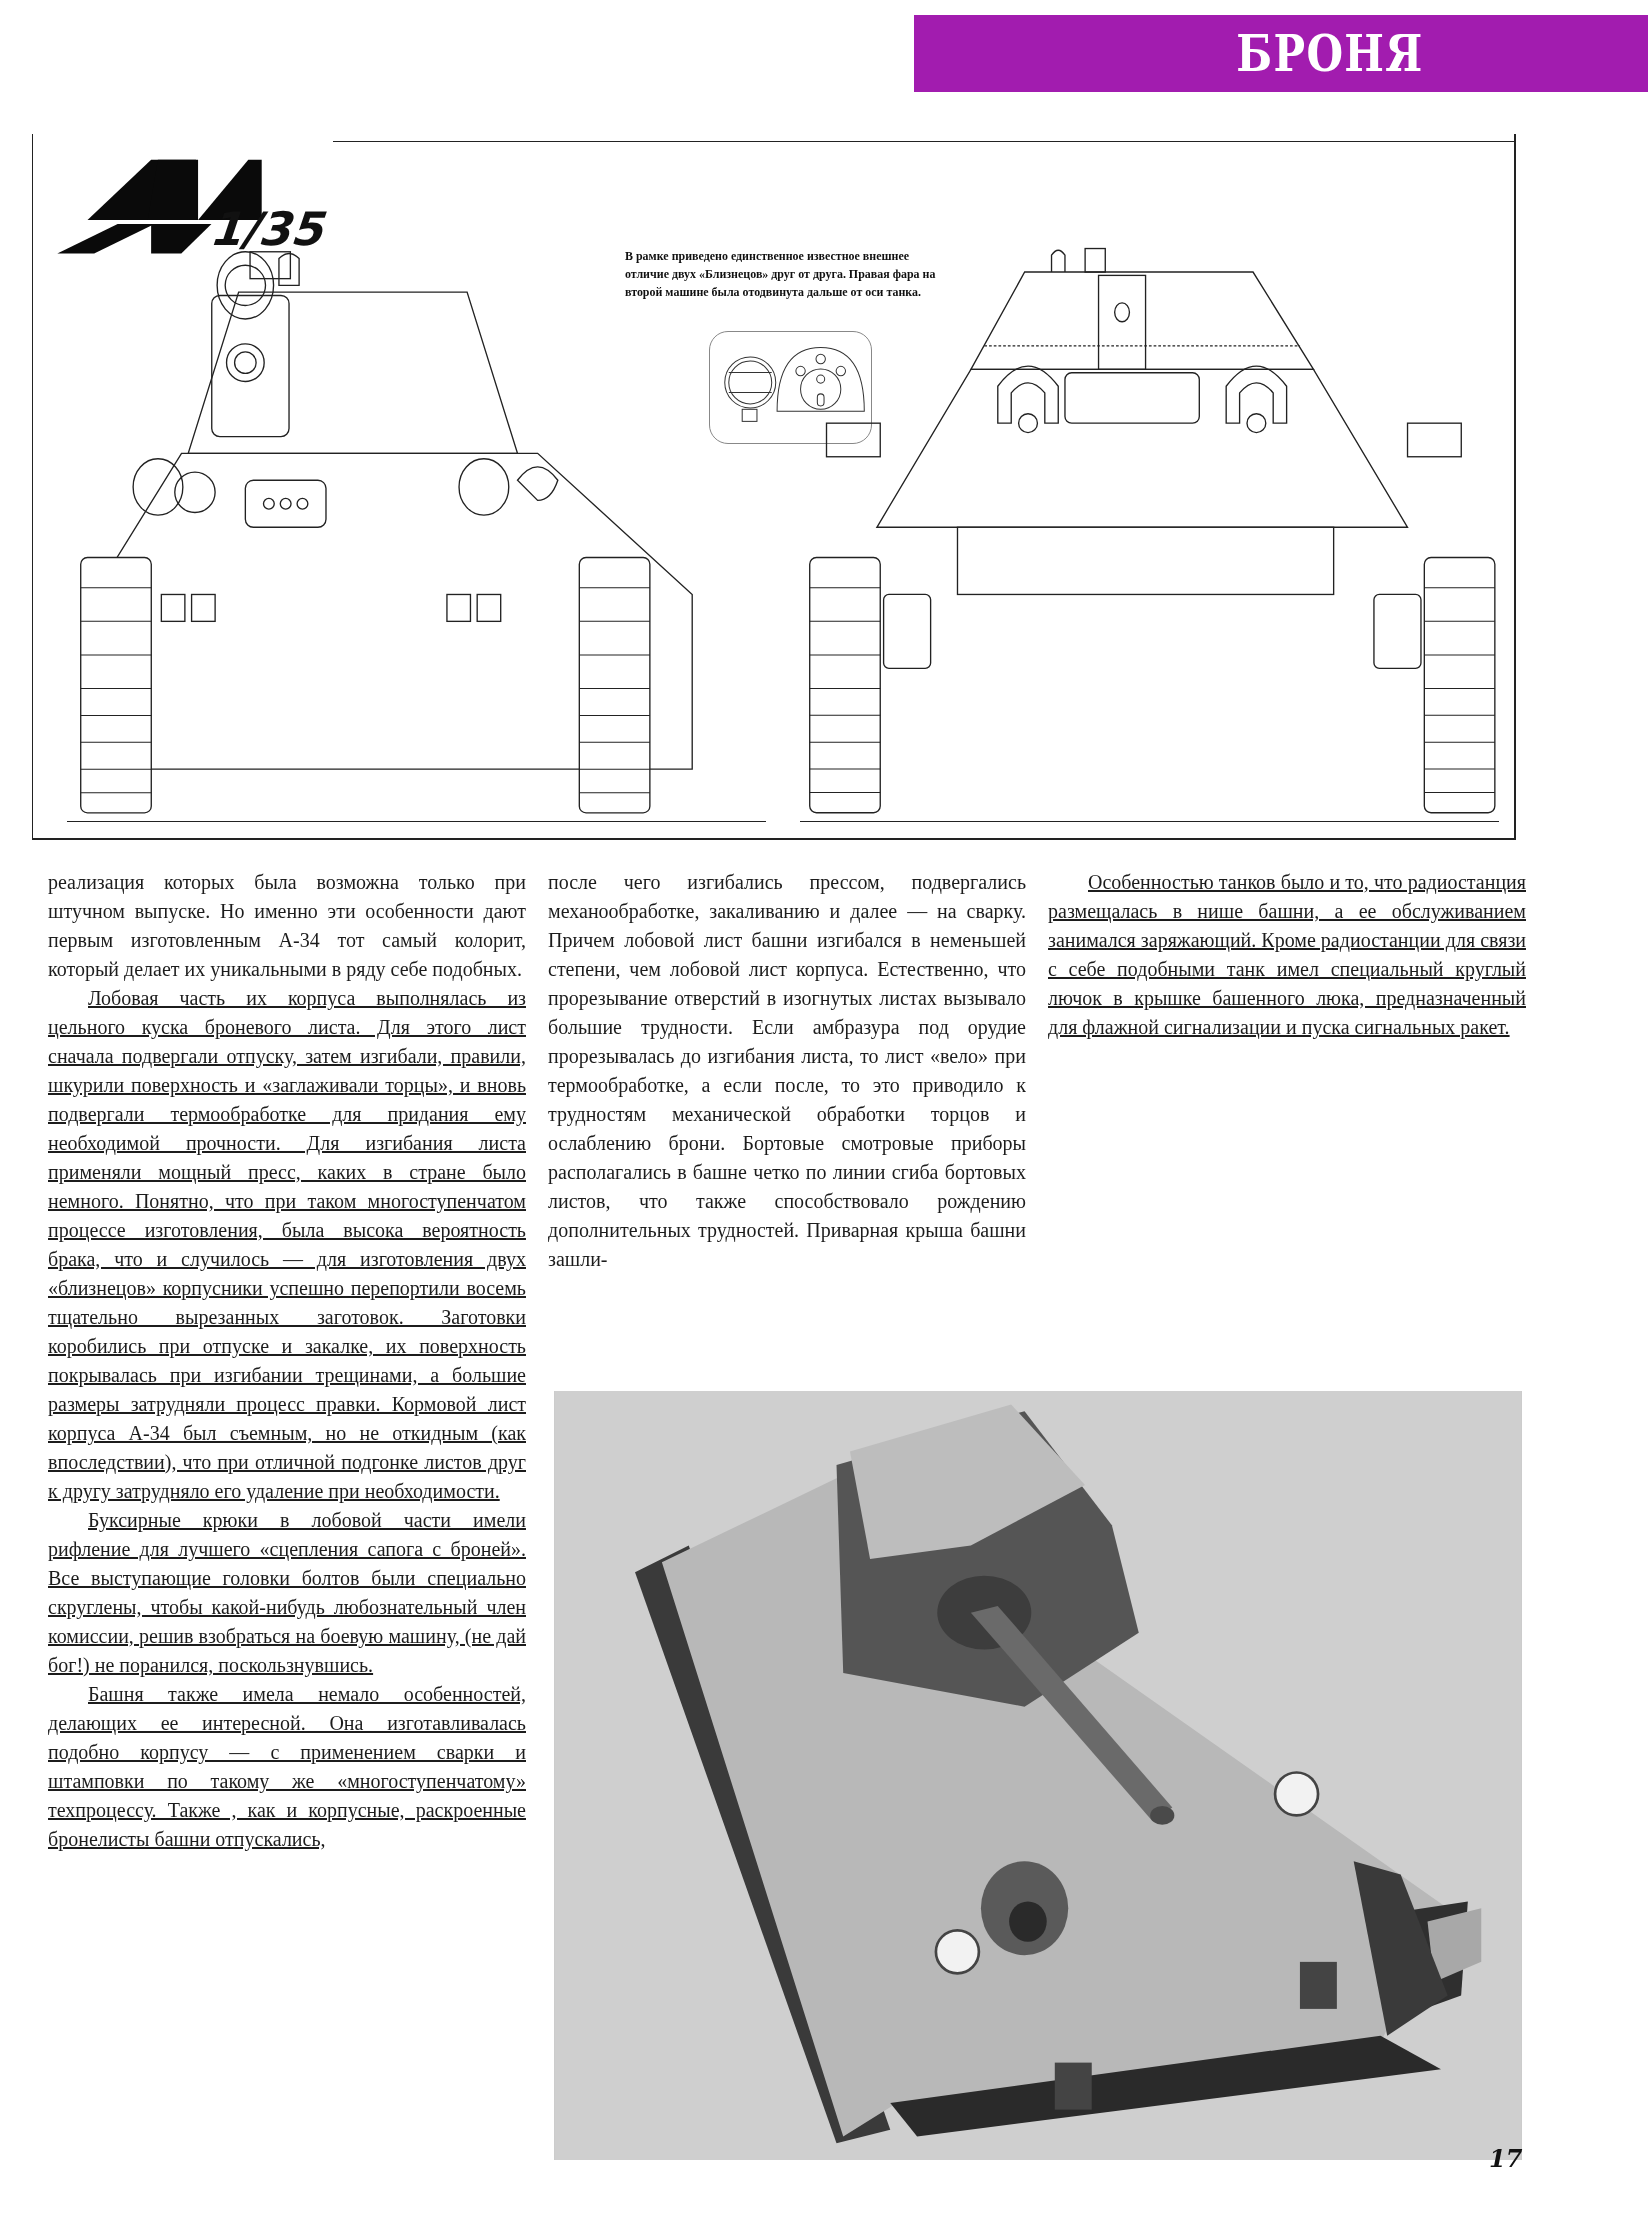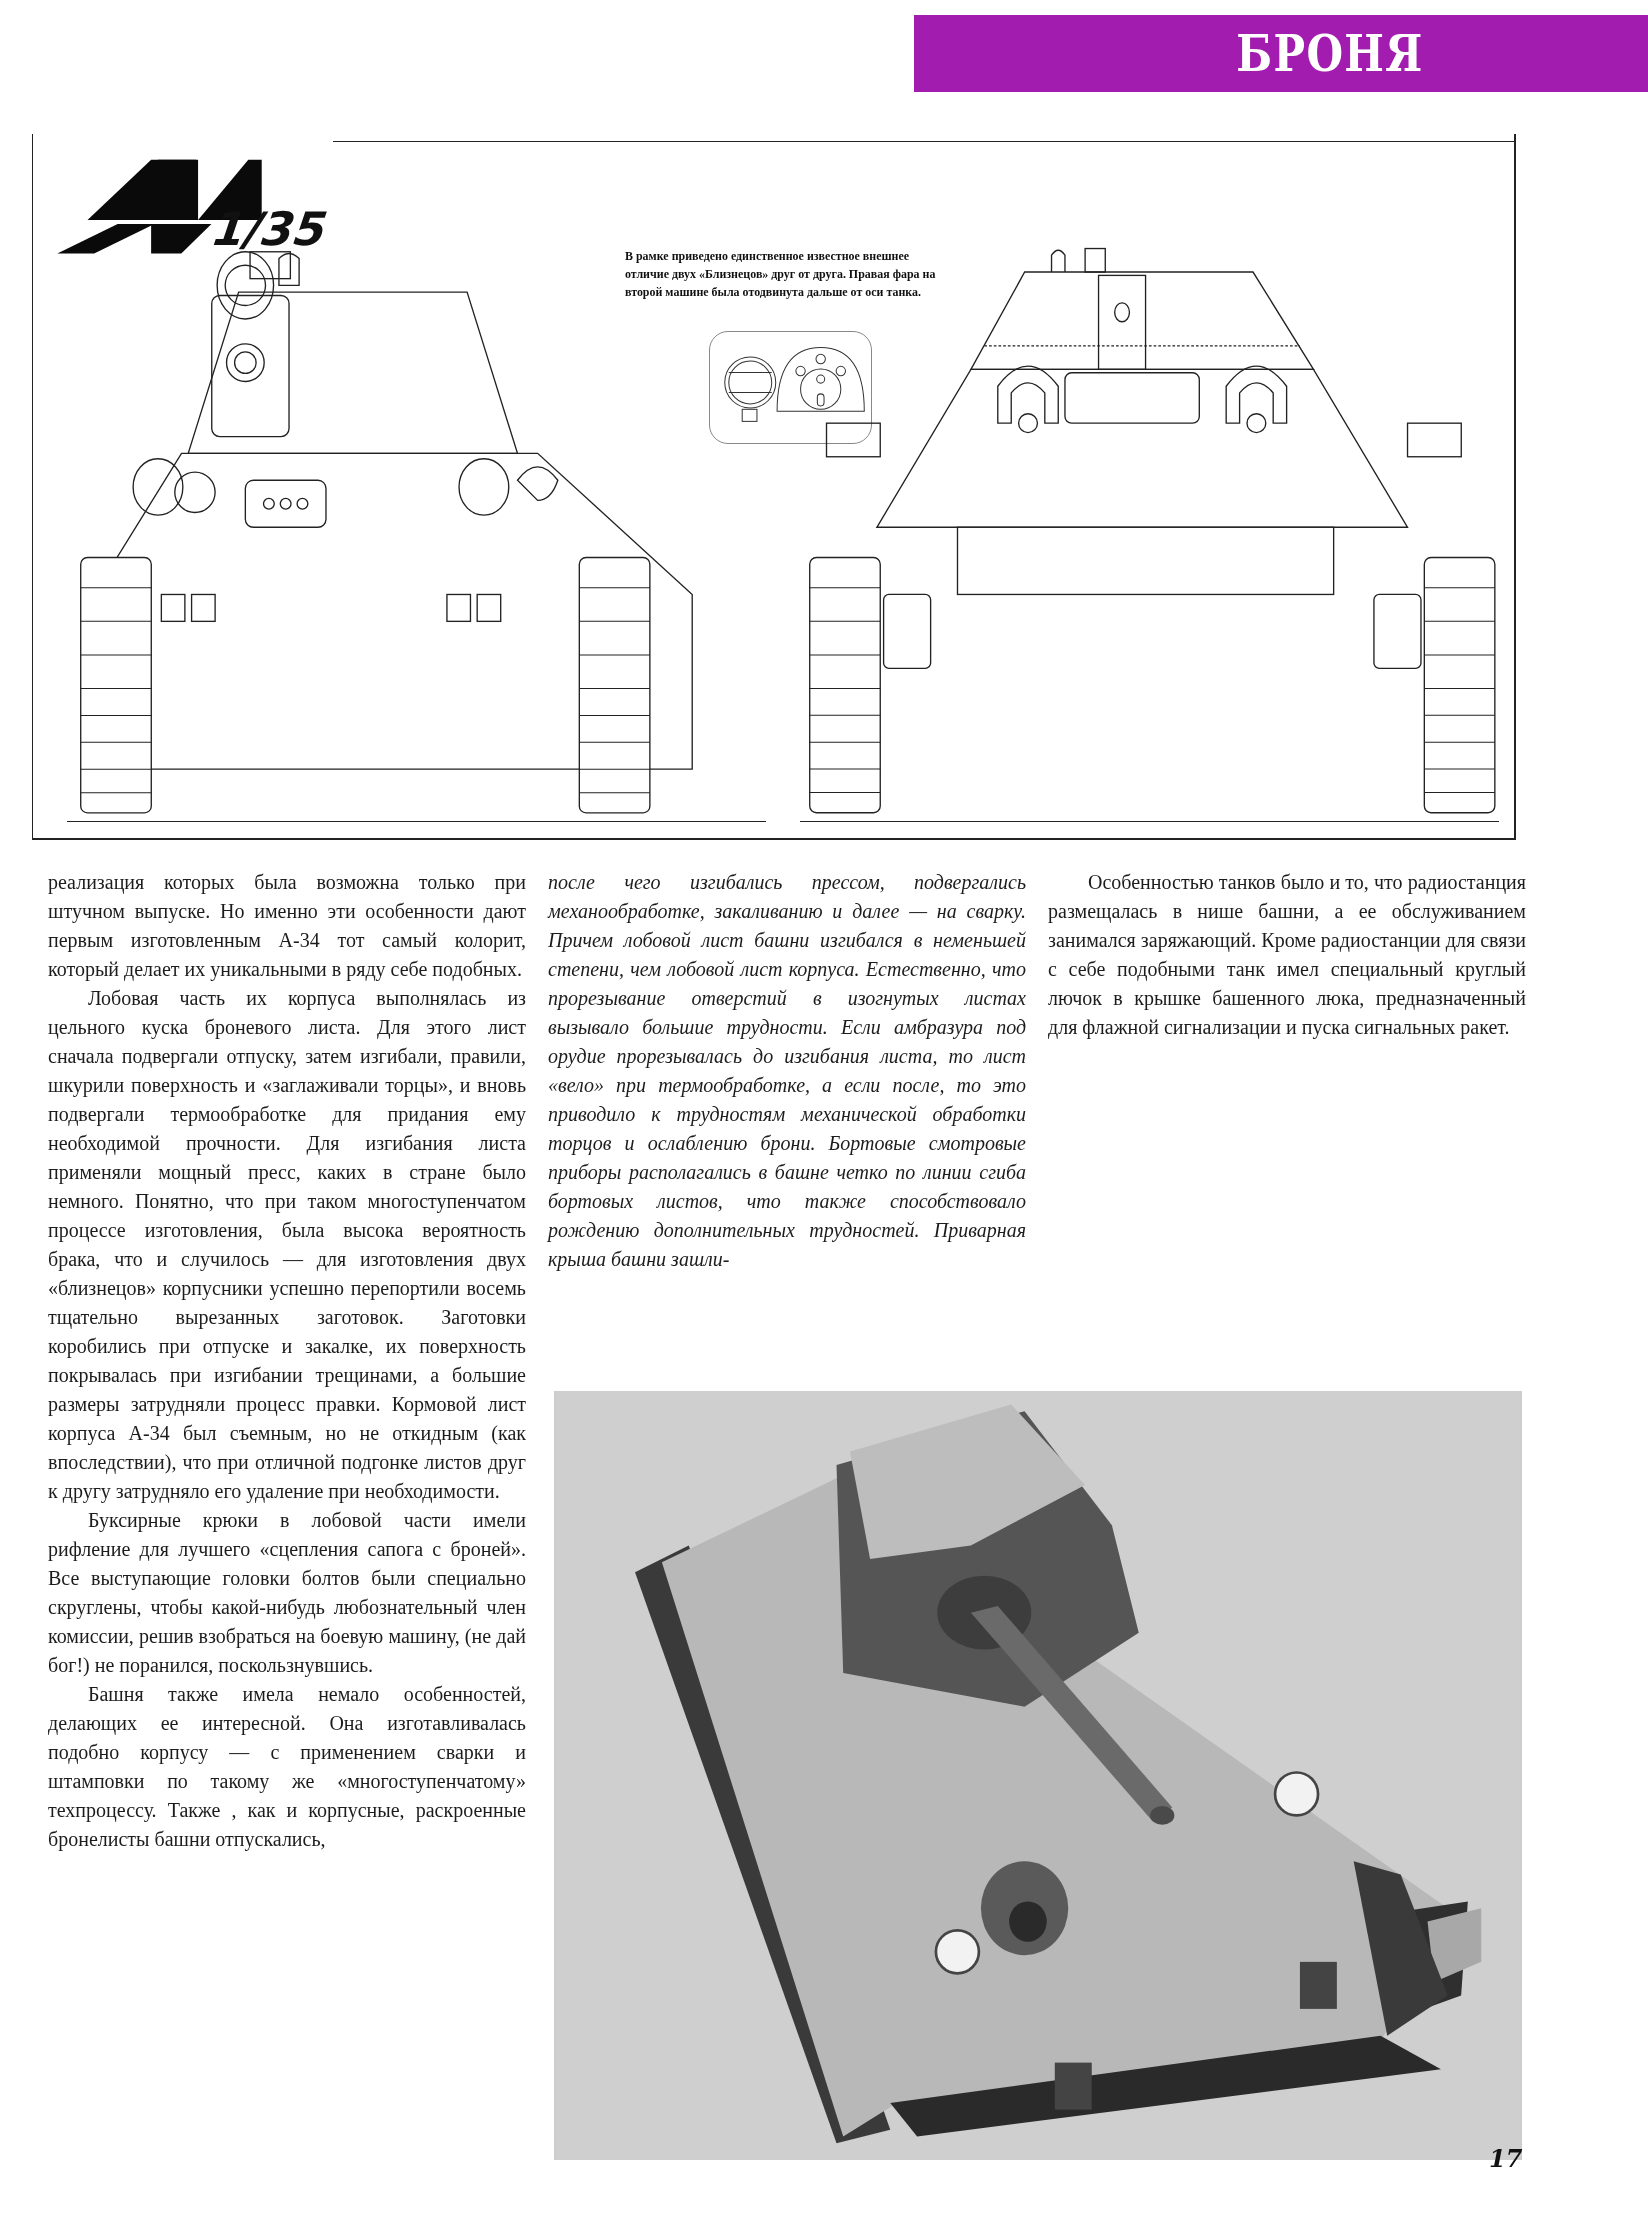--- a/index.html
+++ b/index.html
@@ -17,23 +17,23 @@
   .caption { position: absolute; left: 625px; top: 247px; width: 349px; font-family: "Liberation Serif", serif; font-weight: bold; font-size: 13px; line-height: 18px; color: #111; transform: scaleX(0.92); transform-origin: left top; }
 
   .inset { position: absolute; left: 709px; top: 331px; width: 161px; height: 111px; border: 1px solid #888; border-radius: 19px; background: #fff; }
 
   .tank-front { position: absolute; left: 74px; top: 245px; width: 719px; height: 578px; }
   .tank-rear  { position: absolute; left: 803px; top: 245px; width: 712px; height: 578px; }
   .ground-line { position: absolute; top: 821px; height: 1.3px; background: #222; }
 
   .col { position: absolute; top: 868px; width: 478px; font-size: 20px; line-height: 29px; text-align: justify; color: #1c1c1c; }
   .col p { margin: 0; text-indent: 0; }
-  .col p.indent { text-indent: 40px; }
+  .col p.indent { text-indent: 40px; text-decoration: underline; }
   .col-1 { left: 48px; }
-  .col-2 { left: 548px; font-style: italic; }
+  .col-2 { left: 548px; }
   .col-3 { left: 1048px; }
 
   .photo { position: absolute; left: 554px; top: 1391px; width: 968px; height: 769px; background: #c8c8c8; overflow: hidden; }
 
   .page-number { position: absolute; left: 1489px; top: 2144px; font-family: "DejaVu Serif", serif; font-style: italic; font-weight: bold; font-size: 24px; color: #111; }
 </style>
 </head>
 <body>
 
 <div class="header-bar">

